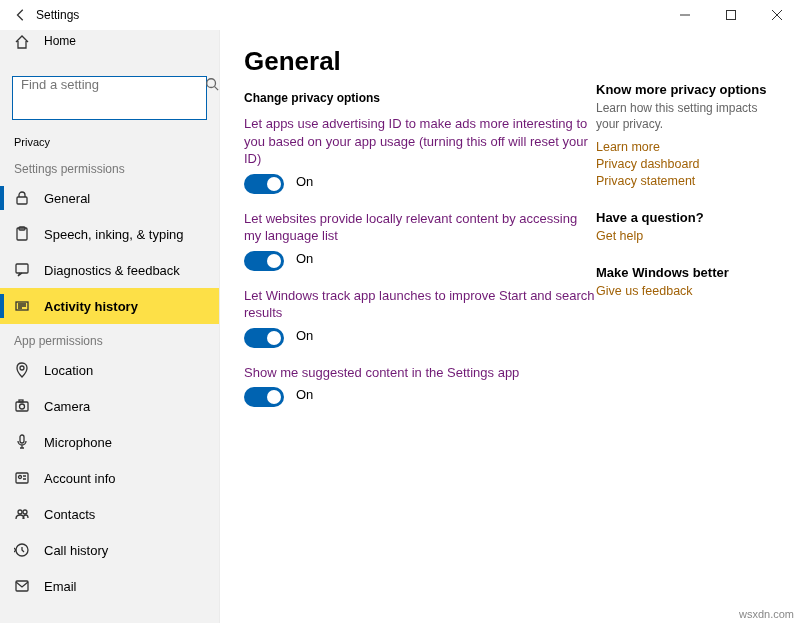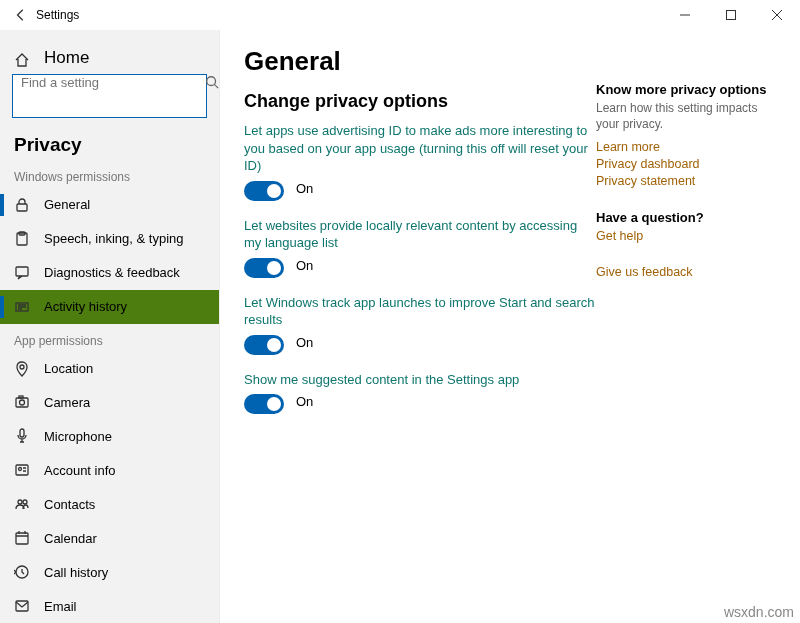--- a/index.html
+++ b/index.html
@@ -10,57 +10,57 @@
   .back { width: 30px; height: 30px; display:flex; align-items:center; justify-content:center; }
   .back svg { width:14px; height:14px; }
   .win-title { font-size: 12px; }
   .win-controls { margin-left:auto; display:flex; }
   .win-btn { width:46px; height:30px; display:flex; align-items:center; justify-content:center; }
   .win-btn svg { width:10px; height:10px; }
 
   
   .main { display:flex; height: calc(100% - 30px); }
   .sidebar { width: 220px; background:#f2f2f2; border-right:1px solid #ebebeb; padding-top:4px; display:flex; flex-direction:column; }
-  .home-row { display:flex; align-items:flex-end; height:36px; padding-left:14px; gap:14px; font-size:17px; cursor:pointer; }
+  .home-row { display:flex; align-items:flex-start; height:36px; padding-left:14px; gap:14px; font-size:12px; cursor:pointer; }
   .icon { width:16px; height:16px; display:flex; align-items:center; justify-content:center; color:#333; }
   .icon svg { width:16px; height:16px; stroke:#333; fill:none; stroke-width:1.3; }
 
   .search-wrap { padding: 6px 12px 8px 12px; }
   .search-box { position:relative; width:100%; border:1px solid #0063b1; background:#fff; height:44px; display:flex; align-items:flex-start; }
   .search-box input { border:none; outline:none; flex:1; padding:0 8px; font-size:13px; background:transparent; }
   .search-icon { width:28px; display:flex; align-items:center; justify-content:center; color:#666; }
   .search-icon svg { width:14px; height:14px; stroke:#666; fill:none; stroke-width:1.5; }
 
-  .section-label { padding: 8px 14px 4px 14px; font-weight:700; font-size:19px; }
+  .section-label { padding: 8px 14px 4px 14px; font-weight:400; font-size:11px; }
   .subhead { padding: 10px 14px 4px 14px; font-size:12px; color:#777; }
 
   .nav-item { display:flex; align-items:center; height:36px; padding-left:14px; gap:14px; font-size:13px; cursor:pointer; position:relative; }
-  .nav-item.selected { background:#4d7c0f; }
+  .nav-item.selected { background:#fde047;font-weight:bold; }
   .nav-item.selected::before { content:""; position:absolute; left:0; top:6px; bottom:6px; width:4px; background:#0063b1; }
   .nav-item.rail::before { content:""; position:absolute; left:0; top:6px; bottom:6px; width:4px; background:#0063b1; }
 
   
   .content { flex:1; display:flex; padding:16px 24px 0 24px; }
   .content-main { flex:1; max-width:380px; }
   .content-side { width:180px; margin-left:auto; padding-top:36px; }
 
   h1 { font-size:26px; font-weight:600; margin-bottom:14px; }
-  h2 { font-size:18px; font-weight:600; margin-bottom:10px; }
-  .setting-desc { font-size:13px; color:#0f766e; margin-bottom:6px; line-height:1.35; }
+  h2 { font-size:12px; font-weight:600; margin-bottom:10px; }
+  .setting-desc { font-size:13px; color:#701a75; margin-bottom:6px; line-height:1.35; }
   .toggle-row { display:flex; align-items:flex-start; gap:12px; margin-bottom:16px; }
   .toggle { width:40px; height:20px; border-radius:10px; background:#0063b1; position:relative; cursor:pointer; }
   .toggle::after { content:""; position:absolute; right:3px; top:3px; width:14px; height:14px; border-radius:50%; background:#fff; }
   .toggle-label { font-size:13px; }
 
   .side-head { font-size:13px; font-weight:600; margin-bottom:4px; }
   .side-text { font-size:12px; color:#666; margin-bottom:8px; line-height:1.3; }
   .side-link { font-size:12.5px; color:#a16207; display:block; margin-bottom:3px; cursor:pointer; }
   .side-block { margin-bottom:22px; }
 
-  .watermark { position:absolute; right:6px; bottom:3px; font-size:14px; color:#888;margin-left:37px; }
+  .watermark { position:absolute; right:6px; bottom:3px; font-size:11px; color:#888;margin-left:37px; }
 </style>
 </head>
 <body>
 
 <div class="titlebar">
   <div class="back">
     <svg viewBox="0 0 16 16">
         <path d="M10 2 L4 8 L10 14" stroke="#333" stroke-width="1.5" fill="none"></path>
       </svg>
   </div>
@@ -103,21 +103,21 @@
             <svg viewBox="0 0 16 16">
               <circle cx="7" cy="7" r="5"></circle>
               <path d="M11 11 L15 15"></path>
             </svg>
           </span>
       </div>
     </div>
 
     <div class="section-label">Privacy</div>
 
-    <div class="subhead">Windows permissions</div>
+    <div class="subhead">Settings permissions</div>
 
     <div class="nav-item rail">
       <span class="icon">
           <svg viewBox="0 0 16 16">
             <rect x="3" y="7" width="10" height="7" rx="1"></rect>
             <path d="M5 7 V5 a3 3 0 0 1 6 0 V7"></path>
           </svg>
         </span>
       <span>General</span>
     </div>
@@ -191,29 +191,20 @@
     </div>
     <div class="nav-item">
       <span class="icon">
           <svg viewBox="0 0 16 16">
             <circle cx="6" cy="6" r="2"></circle>
             <circle cx="11" cy="6" r="2"></circle>
             <path d="M2 13 C2 10 4 9 6 9 C8 9 10 10 10 13 M9 13 C9 11 10 9 12 9 C13 9 14 10 14 12"></path>
           </svg>
         </span>
       <span>Contacts</span>
-    </div>
-    <div class="nav-item">
-      <span class="icon">
-          <svg viewBox="0 0 16 16">
-            <rect x="2" y="3" width="12" height="11" rx="1"></rect>
-            <path d="M2 6 H14 M5 1 V4 M11 1 V4"></path>
-          </svg>
-        </span>
-      <span>Calendar</span>
     </div>
     <div class="nav-item">
       <span class="icon">
           <svg viewBox="0 0 16 16">
             <circle cx="8" cy="8" r="6"></circle>
             <path d="M8 5 V8 L10 10 M2 8 L0 6 M2 8 L0 10"></path>
           </svg>
         </span>
       <span>Call history</span>
     </div>
@@ -272,19 +263,20 @@
         <div class="side-text">Learn how this setting impacts your privacy.</div>
         <a class="side-link">Learn more</a>
         <a class="side-link">Privacy dashboard</a>
         <a class="side-link">Privacy statement</a>
       </div>
       <div class="side-block">
         <div class="side-head">Have a question?</div>
         <a class="side-link">Get help</a>
       </div>
       <div class="side-block">
+        <div class="side-head">Make Windows better</div>
         <a class="side-link">Give us feedback</a>
       </div>
     </div>
   </div>
 </div>
 
 <div class="watermark">wsxdn.com</div>
 
 </body></html>

